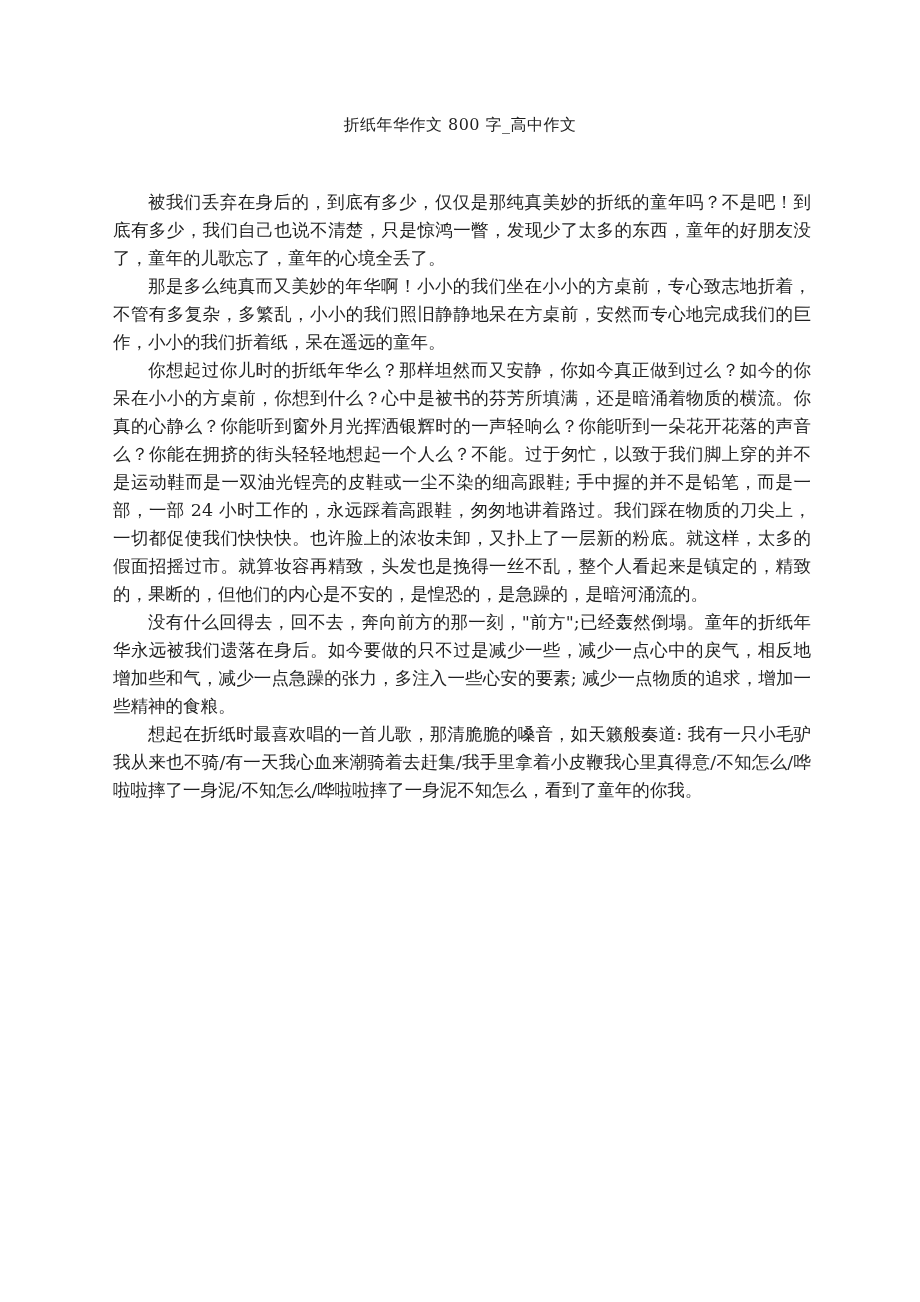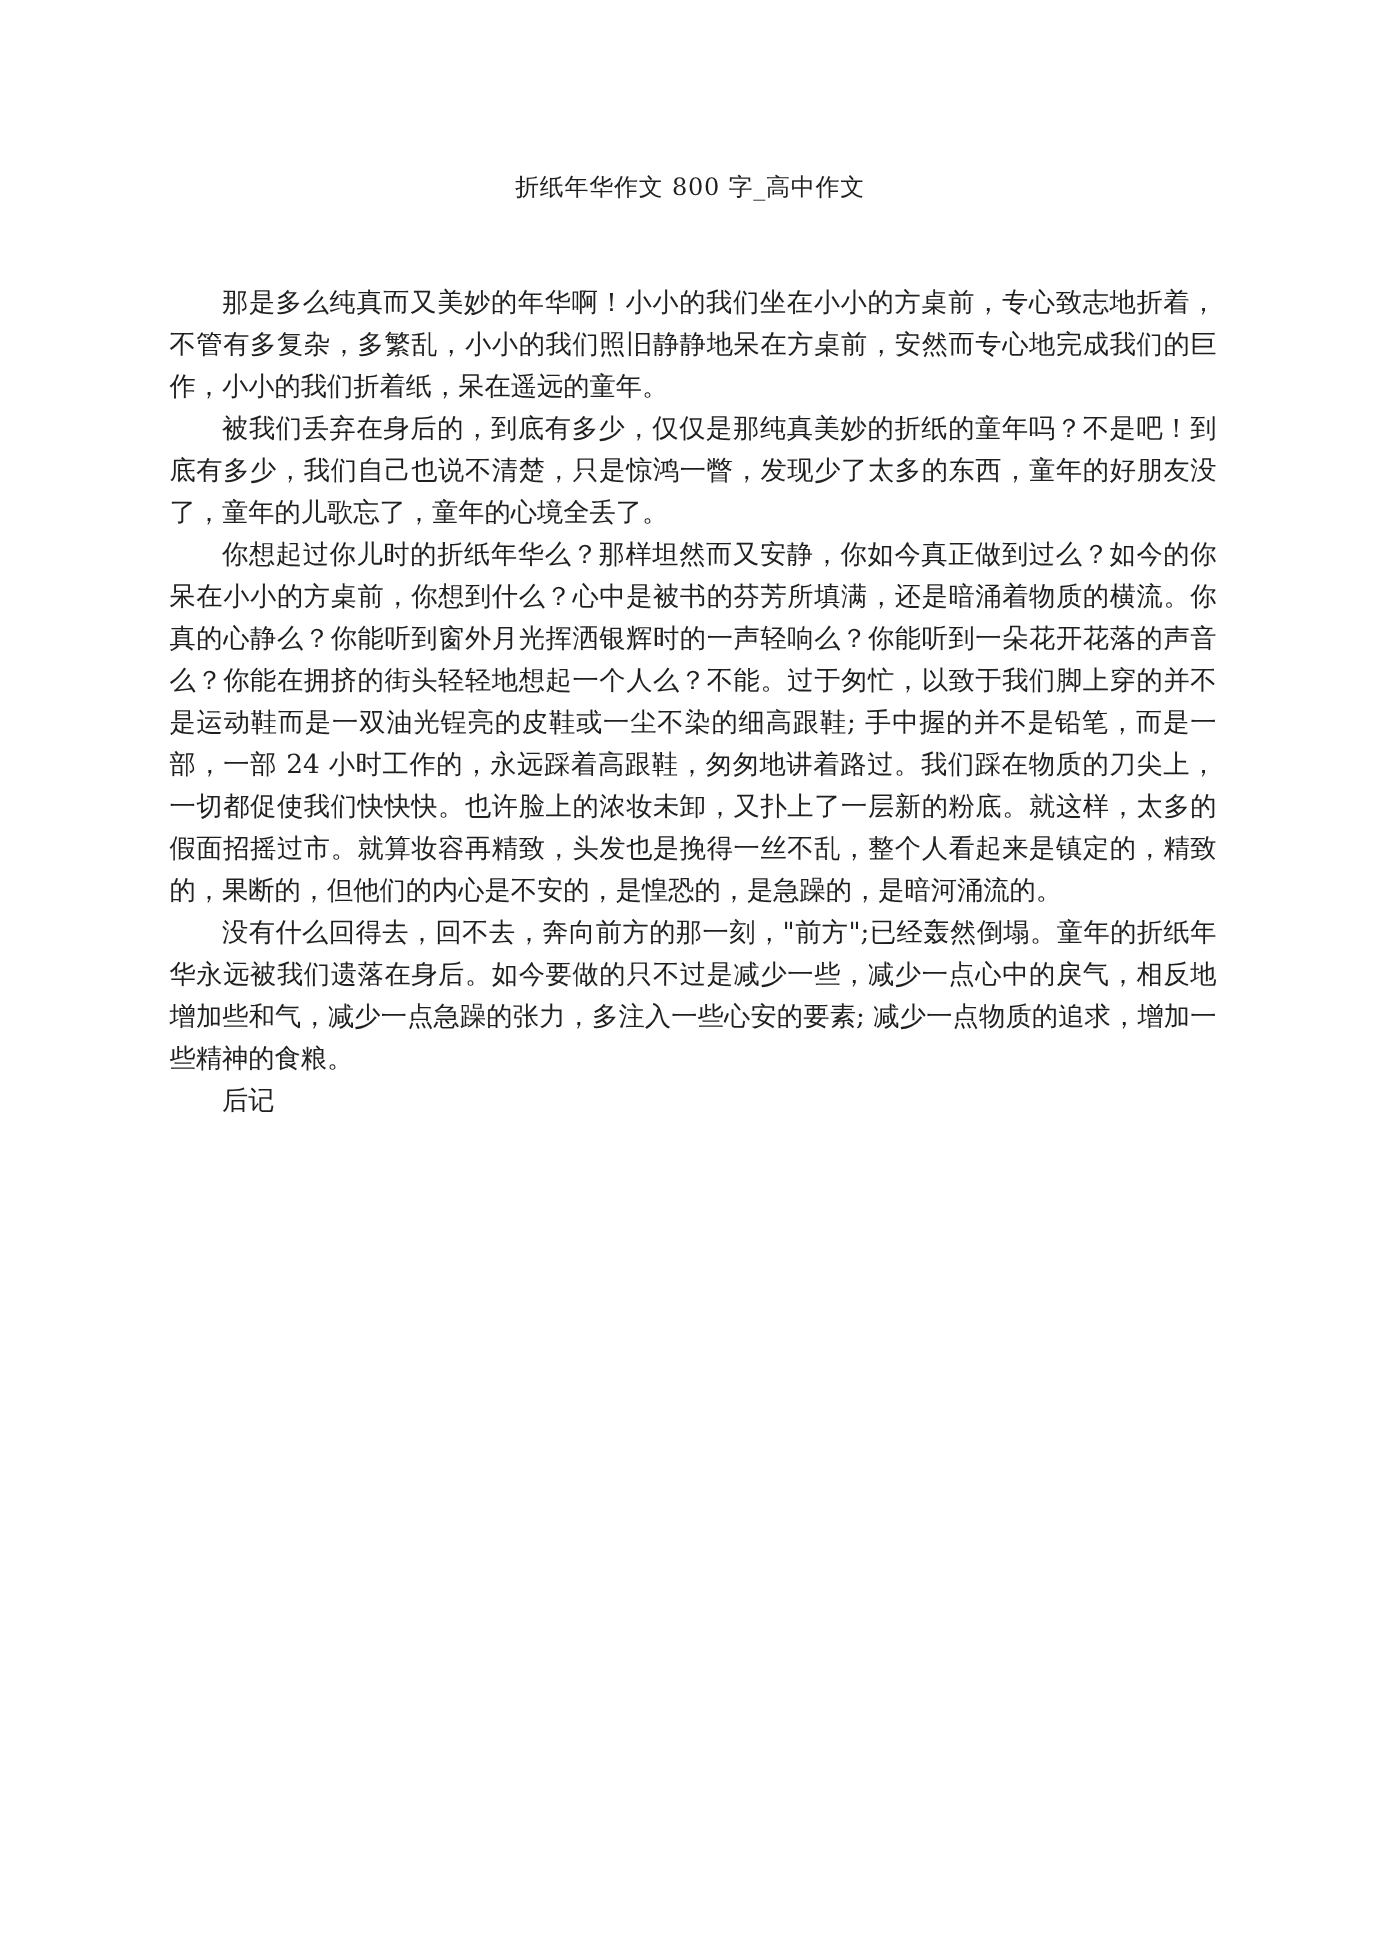--- a/index.html
+++ b/index.html
@@ -40,19 +40,19 @@
     word-break: break-all;
   }
 </style>
 </head>
 <body>
 
 <div class="page">
   <h1 class="doc-title">折纸年华作文 800 字_高中作文</h1>
 
   <div class="doc-body">
+    <p>被我们丢弃在身后的，到底有多少，仅仅是那纯真美妙的折纸的童年吗？不是吧！到底有多少，我们自己也说不清楚，只是惊鸿一瞥，发现少了太多的东西，童年的好朋友没了，童年的儿歌忘了，童年的心境全丢了。</p>
     <p>那是多么纯真而又美妙的年华啊！小小的我们坐在小小的方桌前，专心致志地折着，不管有多复杂，多繁乱，小小的我们照旧静静地呆在方桌前，安然而专心地完成我们的巨作，小小的我们折着纸，呆在遥远的童年。</p>
-    <p>被我们丢弃在身后的，到底有多少，仅仅是那纯真美妙的折纸的童年吗？不是吧！到底有多少，我们自己也说不清楚，只是惊鸿一瞥，发现少了太多的东西，童年的好朋友没了，童年的儿歌忘了，童年的心境全丢了。</p>
     <p>你想起过你儿时的折纸年华么？那样坦然而又安静，你如今真正做到过么？如今的你呆在小小的方桌前，你想到什么？心中是被书的芬芳所填满，还是暗涌着物质的横流。你真的心静么？你能听到窗外月光挥洒银辉时的一声轻响么？你能听到一朵花开花落的声音么？你能在拥挤的街头轻轻地想起一个人么？不能。过于匆忙，以致于我们脚上穿的并不是运动鞋而是一双油光锃亮的皮鞋或一尘不染的细高跟鞋; 手中握的并不是铅笔，而是一部，一部 24 小时工作的，永远踩着高跟鞋，匆匆地讲着路过。我们踩在物质的刀尖上，一切都促使我们快快快。也许脸上的浓妆未卸，又扑上了一层新的粉底。就这样，太多的假面招摇过市。就算妆容再精致，头发也是挽得一丝不乱，整个人看起来是镇定的，精致的，果断的，但他们的内心是不安的，是惶恐的，是急躁的，是暗河涌流的。</p>
     <p>没有什么回得去，回不去，奔向前方的那一刻，"前方";已经轰然倒塌。童年的折纸年华永远被我们遗落在身后。如今要做的只不过是减少一些，减少一点心中的戾气，相反地增加些和气，减少一点急躁的张力，多注入一些心安的要素; 减少一点物质的追求，增加一些精神的食粮。</p>
-    <p>后记</p>
+    <p>想起在折纸时最喜欢唱的一首儿歌，那清脆脆的嗓音，如天籁般奏道: 我有一只小毛驴我从来也不骑/有一天我心血来潮骑着去赶集/我手里拿着小皮鞭我心里真得意/不知怎么/哗啦啦摔了一身泥/不知怎么/哗啦啦摔了一身泥不知怎么，看到了童年的你我。</p>
   </div>
 </div>
 
 </body></html>

